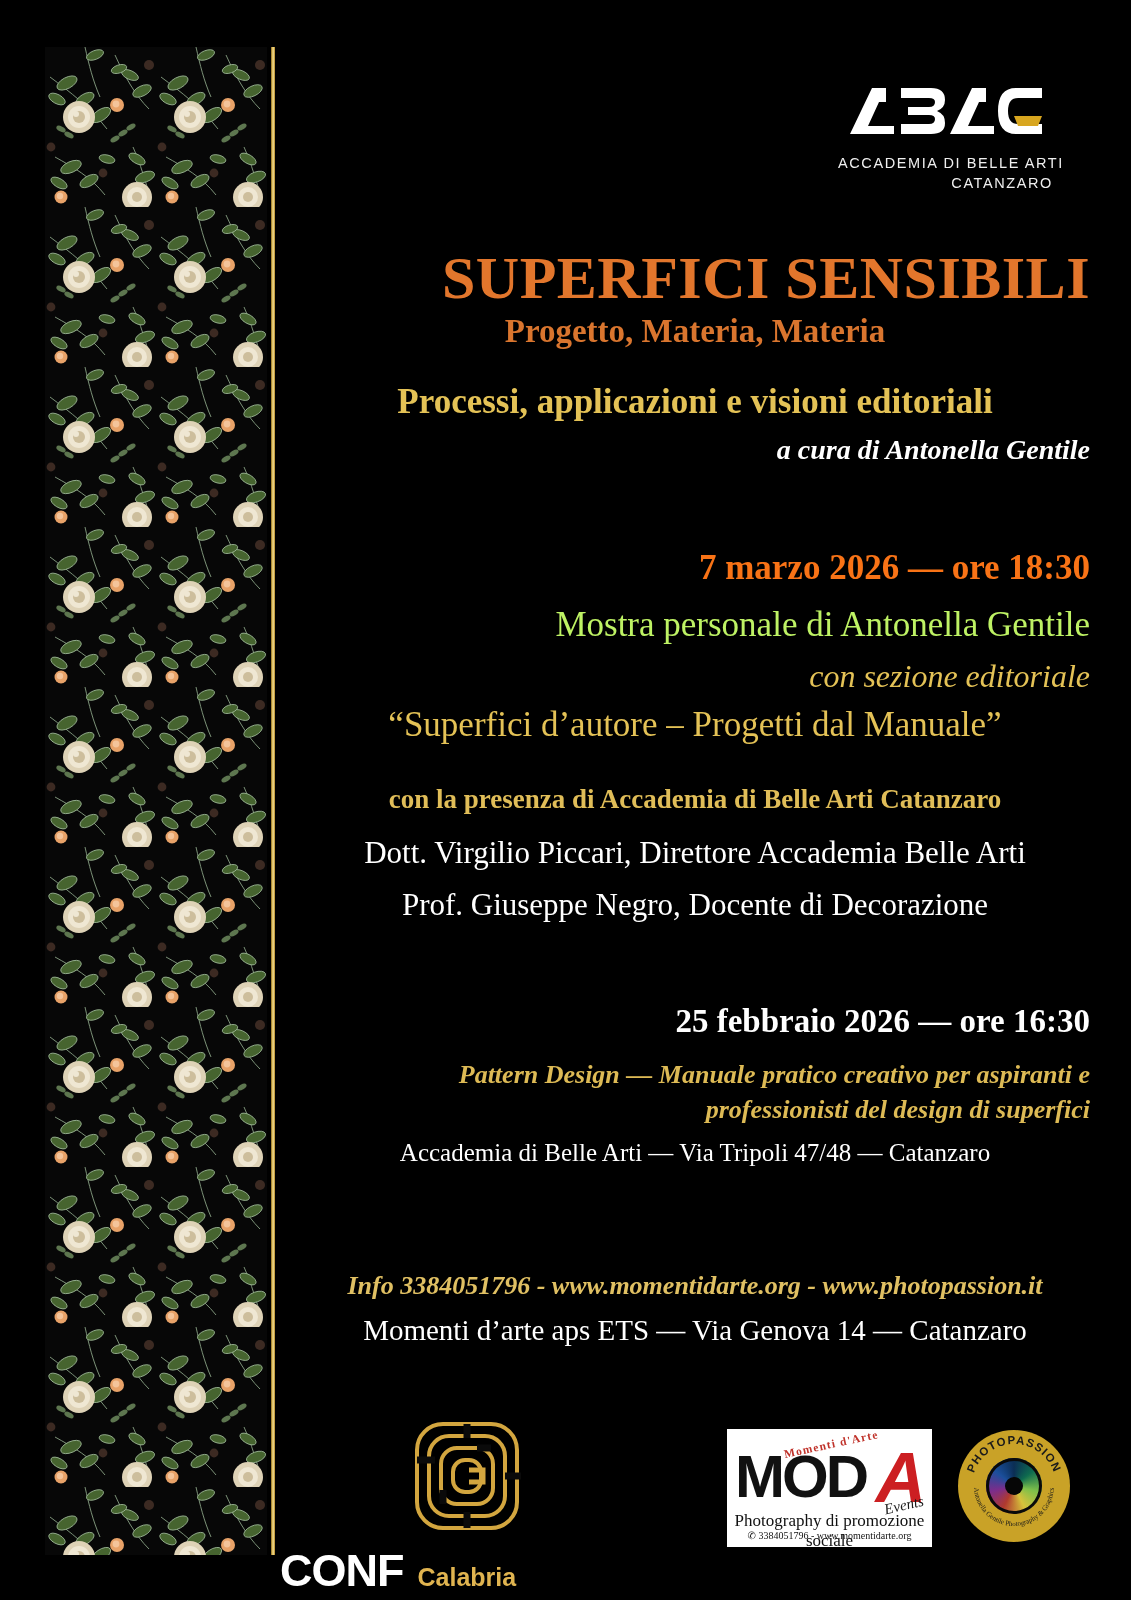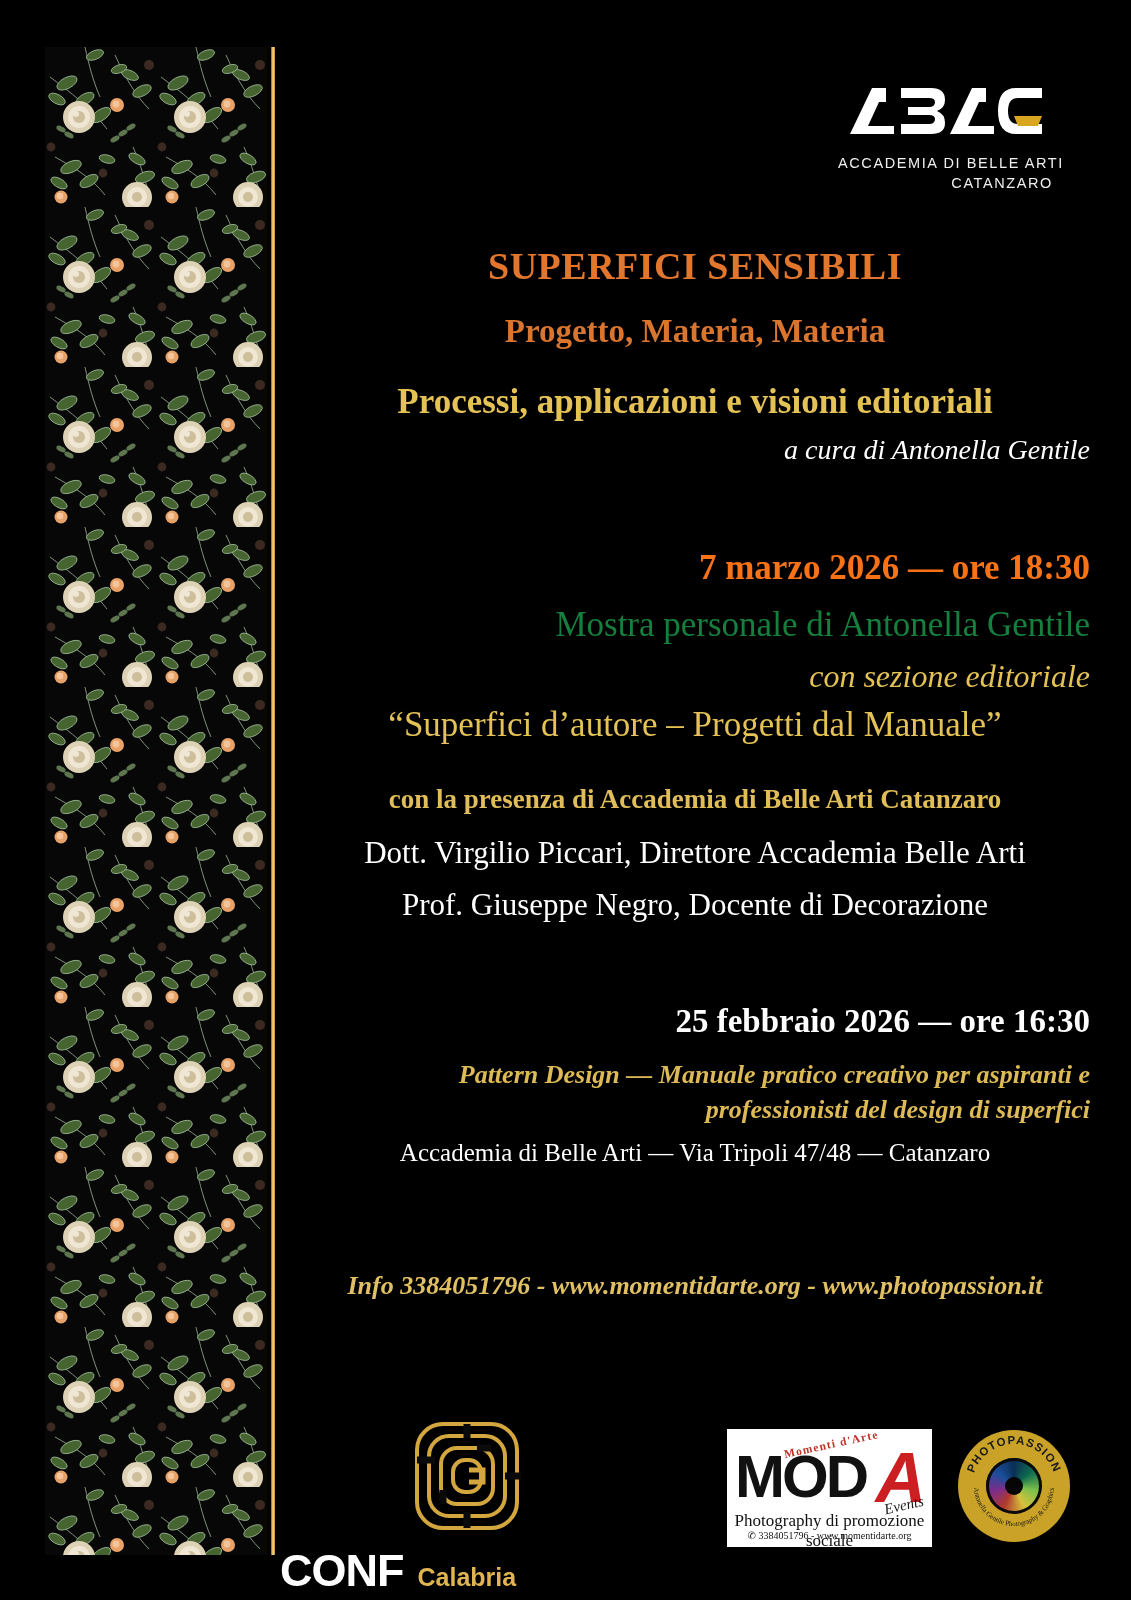--- a/index.html
+++ b/index.html
@@ -67,60 +67,60 @@
     position: absolute;
     left: 300px;
     top: 0;
     width: 790px;
     height: 1600px;
   }
   .line { white-space: nowrap; }
 
   .t-title {
     position: absolute; top: 244px; left: 0; width: 100%;
-    text-align: center;
+    text-align: right;
     color: #e2762c;
     font-weight: bold;
-    font-size: 38px;
+    font-size: 60px;
     letter-spacing: 0.5px;
   }
   .t-subtitle {
     position: absolute; top: 313px; left: 0; width: 100%;
     text-align: center;
     color: #d9752e;
     font-weight: bold;
     font-size: 33px;
   }
   .t-processi {
     position: absolute; top: 382px; left: 0; width: 100%;
     text-align: center;
     color: #e4c256;
     font-weight: bold;
     font-size: 35px;
   }
   .t-acura {
     position: absolute; top: 434px; left: 0; width: 100%;
     text-align: right;
     color: #ffffff;
-    font-weight: normal;
+    font-weight: bold;
     font-style: italic;
     font-size: 28px;
   }
 
   .t-date1 {
     position: absolute; top: 548px; left: 0; width: 100%;
     text-align: right;
     color: #f97316;
     font-weight: bold;
     font-size: 35px;
   }
   .t-mostra {
     position: absolute; top: 605px; left: 0; width: 100%;
     text-align: right;
-    color: #15803d;
+    color: #bef264;
     font-size: 35px;
   }
   .t-sezione {
     position: absolute; top: 658px; left: 0; width: 100%;
     text-align: right;
     color: #e4c256;
     font-style: italic;
     font-size: 32px;
   }
   .t-superfici-aut {
@@ -418,20 +418,21 @@
     <div class="t-negro line">Prof. Giuseppe Negro, Docente di Decorazione</div>
 
     <div class="t-date2 line">25 febbraio 2026  — ore 16:30</div>
     <div class="t-pattern">
       <div class="line">Pattern Design — Manuale pratico creativo per aspiranti e</div>
       <div class="line">professionisti del design di superfici</div>
     </div>
     <div class="t-indirizzo1 line">Accademia di Belle Arti — Via Tripoli 47/48 — Catanzaro</div>
 
     <div class="t-info line">Info  3384051796 - www.momentidarte.org - www.photopassion.it</div>
+    <div class="t-indirizzo2 line">Momenti d’arte aps ETS — Via Genova 14 — Catanzaro</div>
   </div>
 
   <div class="logos">
 
     <div class="conf-wrap">
       <svg width="108" height="112" viewBox="0 0 108 112">
         <g fill="none" stroke="#d3a63f" stroke-width="4">
           <rect x="4" y="4" width="100" height="104" rx="26"></rect>
           <rect x="16" y="16" width="76" height="80" rx="20"></rect>
           <rect x="28" y="28" width="52" height="56" rx="16"></rect>

